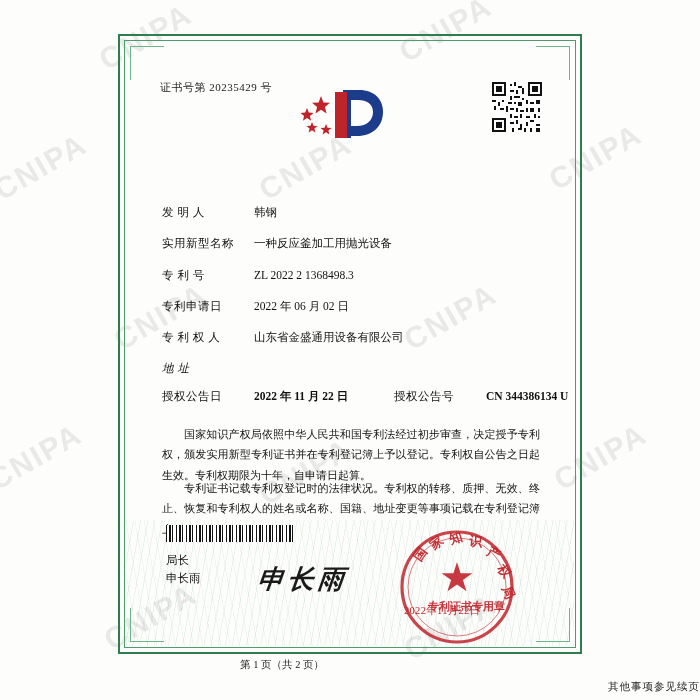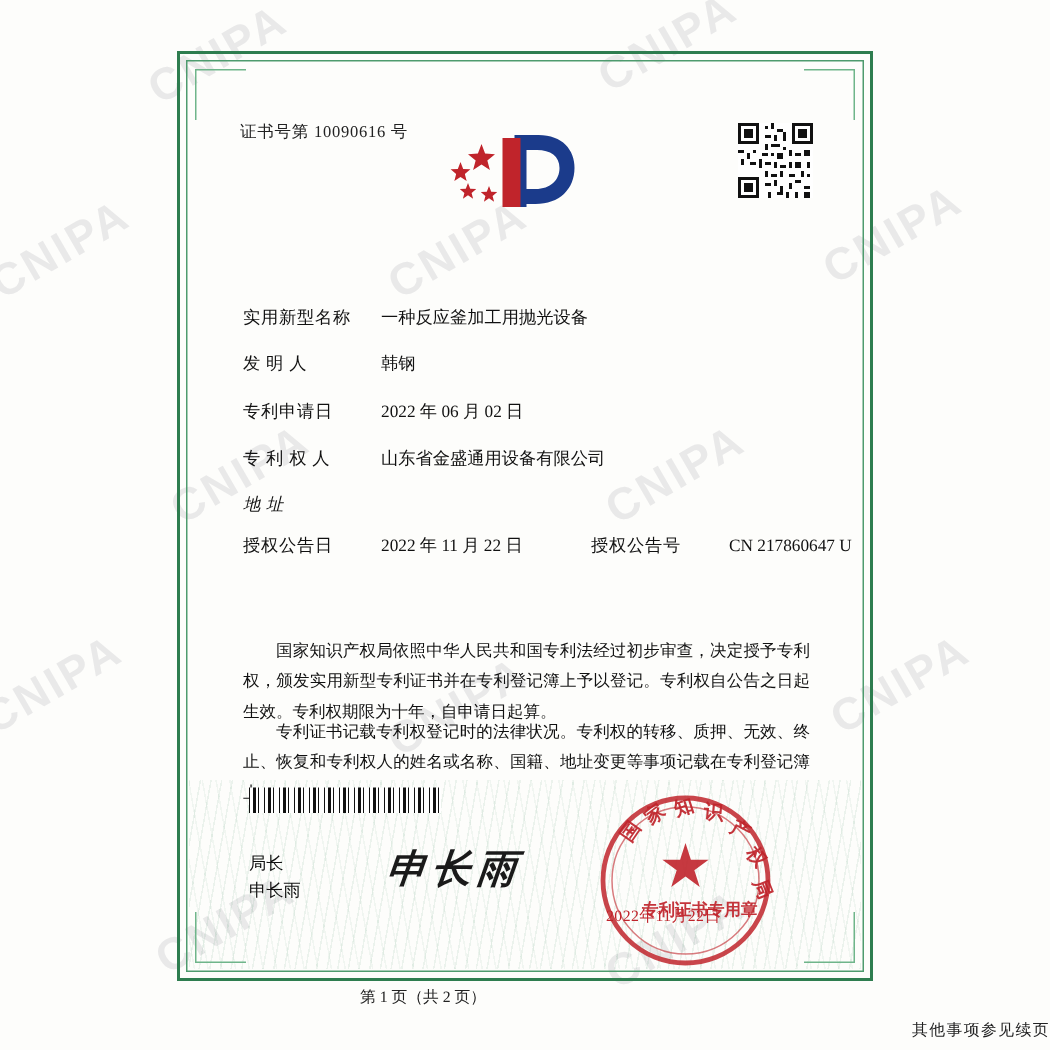--- a/index.html
+++ b/index.html
@@ -137,20 +137,21 @@
     flex: 1;
   }
   .field .lbl2 {
     width: 92px;
     flex: 0 0 92px;
     letter-spacing: 0.5px;
     margin-left: 12px;
   }
   .field.two .val {
     flex: 0 0 128px;
+    font-weight: bold;
   }
   .field.addr {
     margin-bottom: 10px;
     font-style: italic;
   }
   .addr-val {
     line-height: 1.75;
   }
 
   .para {
@@ -174,21 +175,21 @@
     height: 17px;
     background: repeating-linear-gradient(90deg,
       #111 0px, #111 1px, #fff 1px, #fff 3px,
       #111 3px, #111 5px, #fff 5px, #fff 6px,
       #111 6px, #111 7px, #fff 7px, #fff 10px);
   }
 
   .signature-block {
     position: absolute;
     left: 166px;
-    top: 568px;
+    top: 552px;
     font-size: 11.5px;
     line-height: 1.55;
     color: #111;
   }
   .handwriting {
     position: absolute;
     left: 258px;
     top: 562px;
     font-size: 26px;
     font-family: "Liberation Serif", serif;
@@ -256,21 +257,21 @@
   <div class="wm" style="left:400px; top:610px;">CNIPA</div>
 
   <div class="band"></div>
   <div class="frame-outer"></div>
   <div class="frame-inner"></div>
   <div class="frame-corner fc-tl"></div>
   <div class="frame-corner fc-tr"></div>
   <div class="frame-corner fc-bl"></div>
   <div class="frame-corner fc-br"></div>
 
-  <div class="cert-no">证书号第 10090616 号</div>
+  <div class="cert-no">证书号第 20235429 号</div>
 
   <svg class="logo" viewBox="0 0 130 55">
     <path d="M58 4 L74 4 C90 4 98 14 98 26 C98 40 88 50 72 50 L66 50 L66 40 L72 40 C82 40 88 34 88 26 C88 18 82 14 73 14 L66 14 L66 52 L58 52 Z" fill="#1b3b8b"></path>
     <path d="M50 6 L62 6 L62 52 L50 52 Z" fill="#c0242b"></path>
     <g fill="#c0242b">
       <polygon points="36,10 38.4,16.4 45,16.8 39.9,21 41.6,27.4 36,23.7 30.4,27.4 32.1,21 27,16.8 33.6,16.4"></polygon>
       <polygon points="22,22 23.8,26.6 28.6,26.9 24.9,30 26.1,34.7 22,32 17.9,34.7 19.1,30 15.4,26.9 20.2,26.6"></polygon>
       <polygon points="27,36 28.5,39.8 32.5,40 29.4,42.6 30.4,46.5 27,44.2 23.6,46.5 24.6,42.6 21.5,40 25.5,39.8"></polygon>
       <polygon points="41,38 42.5,41.8 46.5,42 43.4,44.6 44.4,48.5 41,46.2 37.6,48.5 38.6,44.6 35.5,42 39.5,41.8"></polygon>
     </g>
@@ -331,43 +332,47 @@
         <rect x="13" y="23" width="2" height="1"></rect>
         <rect x="16" y="23" width="1" height="2"></rect>
       <rect x="19" y="23" width="1" height="2"></rect>
         <rect x="22" y="23" width="2" height="2"></rect>
     </g>
   </svg>
 
 
   <div class="fields">
     <div class="field">
+      <div class="lbl">发 明 人</div>
+      <div class="val">韩钢</div>
+    </div>
+    <div class="field">
       <div class="lbl">实用新型名称</div>
       <div class="val">一种反应釜加工用抛光设备</div>
     </div>
     <div class="field">
-      <div class="lbl">发 明 人</div>
-      <div class="val">韩钢</div>
+      <div class="lbl">专 利 号</div>
+      <div class="val">ZL 2022 2 1368498.3</div>
     </div>
     <div class="field">
       <div class="lbl">专利申请日</div>
       <div class="val">2022 年 06 月 02 日</div>
     </div>
     <div class="field">
       <div class="lbl">专 利 权 人</div>
       <div class="val">山东省金盛通用设备有限公司</div>
     </div>
     <div class="field addr">
       <div class="lbl">地 址</div>
     </div>
     <div class="field two">
       <div class="lbl">授权公告日</div>
       <div class="val">2022 年 11 月 22 日</div>
       <div class="lbl2">授权公告号</div>
-      <div class="val">CN 217860647 U</div>
+      <div class="val">CN 344386134 U</div>
     </div>
   </div>
 
   <div class="para para1">国家知识产权局依照中华人民共和国专利法经过初步审查，决定授予专利权，颁发实用新型专利证书并在专利登记簿上予以登记。专利权自公告之日起生效。专利权期限为十年，自申请日起算。</div>
   <div class="para para2">专利证书记载专利权登记时的法律状况。专利权的转移、质押、无效、终止、恢复和专利权人的姓名或名称、国籍、地址变更等事项记载在专利登记簿上。</div>
 
   <div class="barcode"></div>
 
   <div class="signature-block">
     <div>局长</div>

